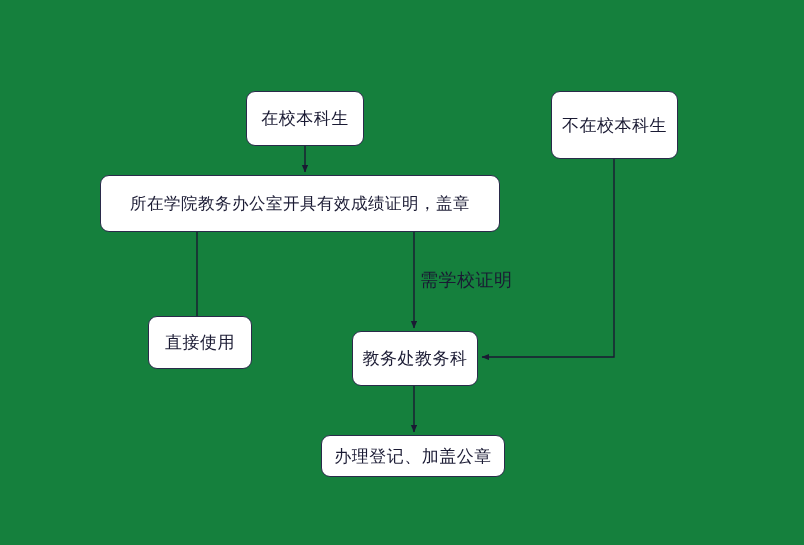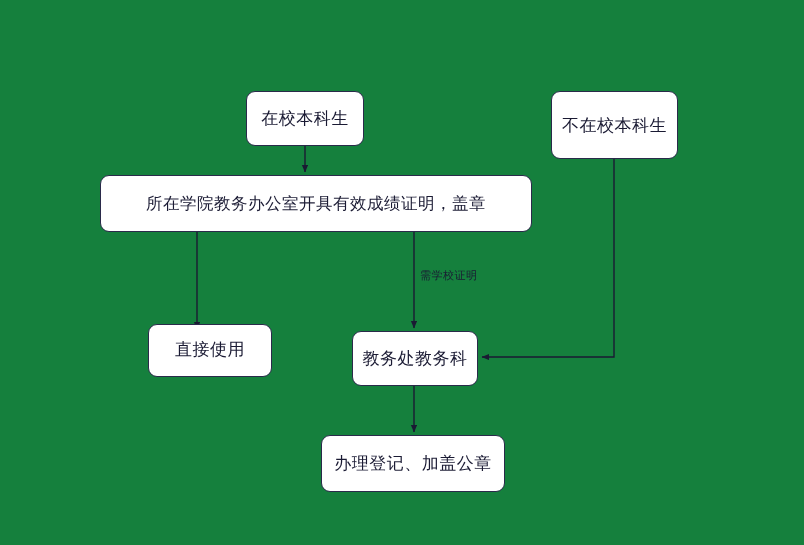--- a/index.html
+++ b/index.html
@@ -43,21 +43,21 @@
     line-height: 1.2;
     white-space: nowrap;
   }
   .node-wide {
     font-size: 16.5px;
   }
   .edge-label {
     position: absolute;
     color: #1a1a33;
     font-family: "DejaVu Serif", "Liberation Serif", serif;
-    font-size: 11px;
+    font-size: 18px;
     letter-spacing: 0.5px;
     white-space: nowrap;
   }
 </style>
 </head>
 <body>
 
 <div id="canvas">
 
   <svg id="edges" viewBox="0 0 804 545" width="804" height="545">
@@ -79,31 +79,31 @@
   </svg>
 
   <div class="node" style="left:246px; top:91px; width:118px; height:55px;">
     <span>在校本科生</span>
   </div>
 
   <div class="node" style="left:551px; top:91px; width:127px; height:68px;">
     <span>不在校本科生</span>
   </div>
 
-  <div class="node node-wide" style="left:100px; top:175px; width:432px; height:57px;">
+  <div class="node node-wide" style="left:100px; top:175px; width:400px; height:57px;">
     <span>所在学院教务办公室开具有效成绩证明，盖章</span>
   </div>
 
-  <div class="node" style="left:148px; top:324px; width:124px; height:53px;font-family:Liberation Serif, serif;">
+  <div class="node" style="left:148px; top:316px; width:104px; height:53px;">
     <span>直接使用</span>
   </div>
 
   <div class="node" style="left:352px; top:331px; width:126px; height:55px;">
     <span>教务处教务科</span>
   </div>
 
-  <div class="node" style="left:321px; top:435px; width:184px; height:57px;">
+  <div class="node" style="left:321px; top:435px; width:184px; height:42px;">
     <span>办理登记、加盖公章</span>
   </div>
 
   <div class="edge-label" style="left:420px; top:268px;">需学校证明</div>
 
 </div>
 
 </body></html>

